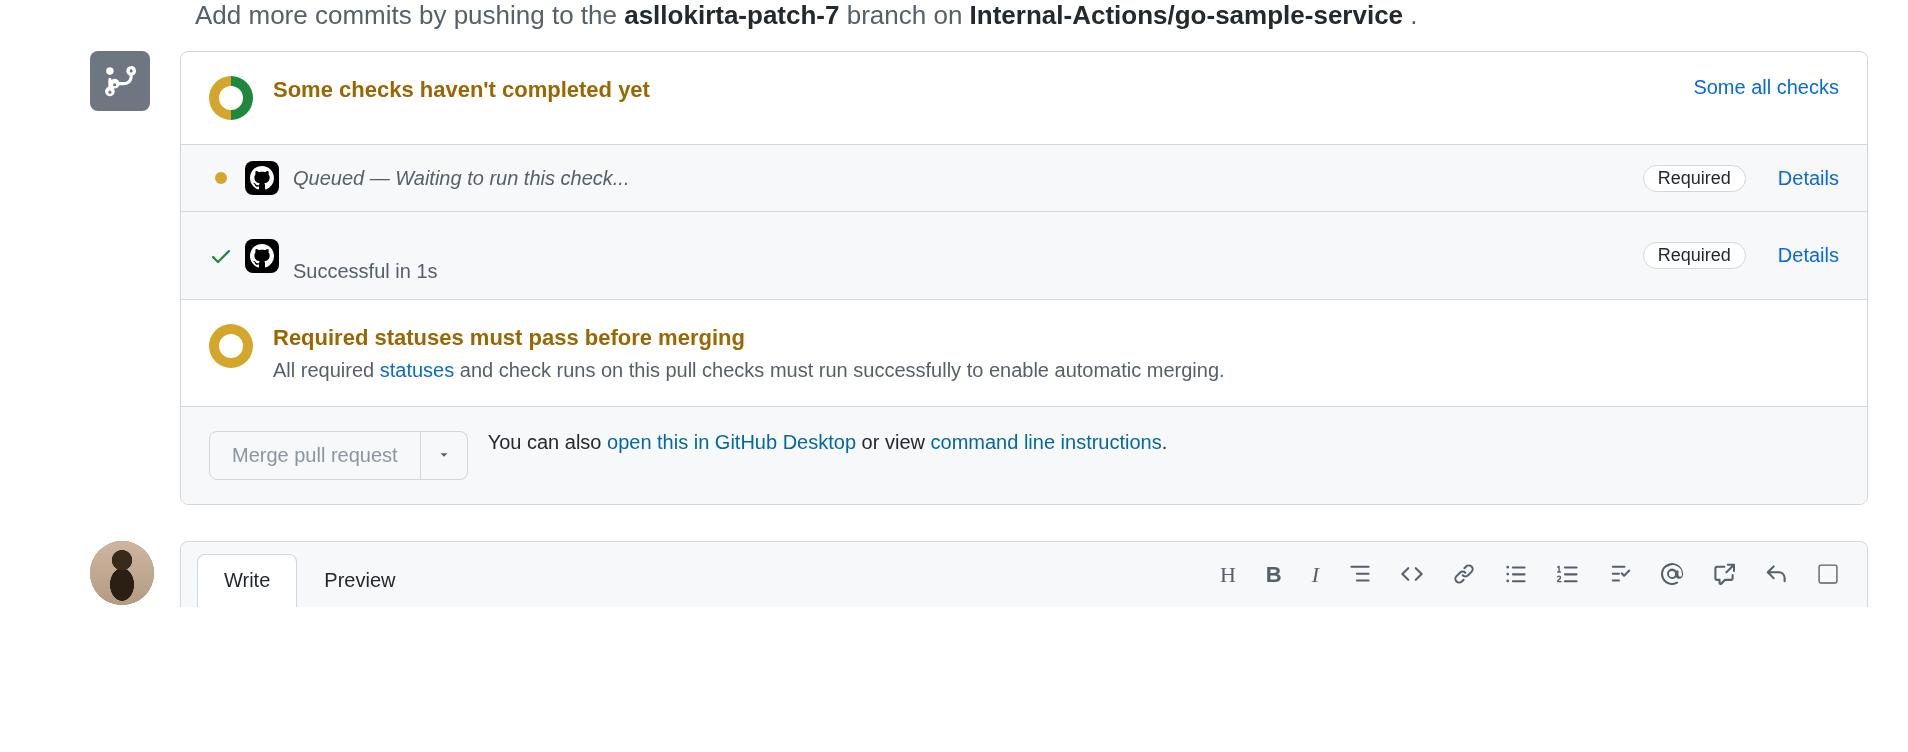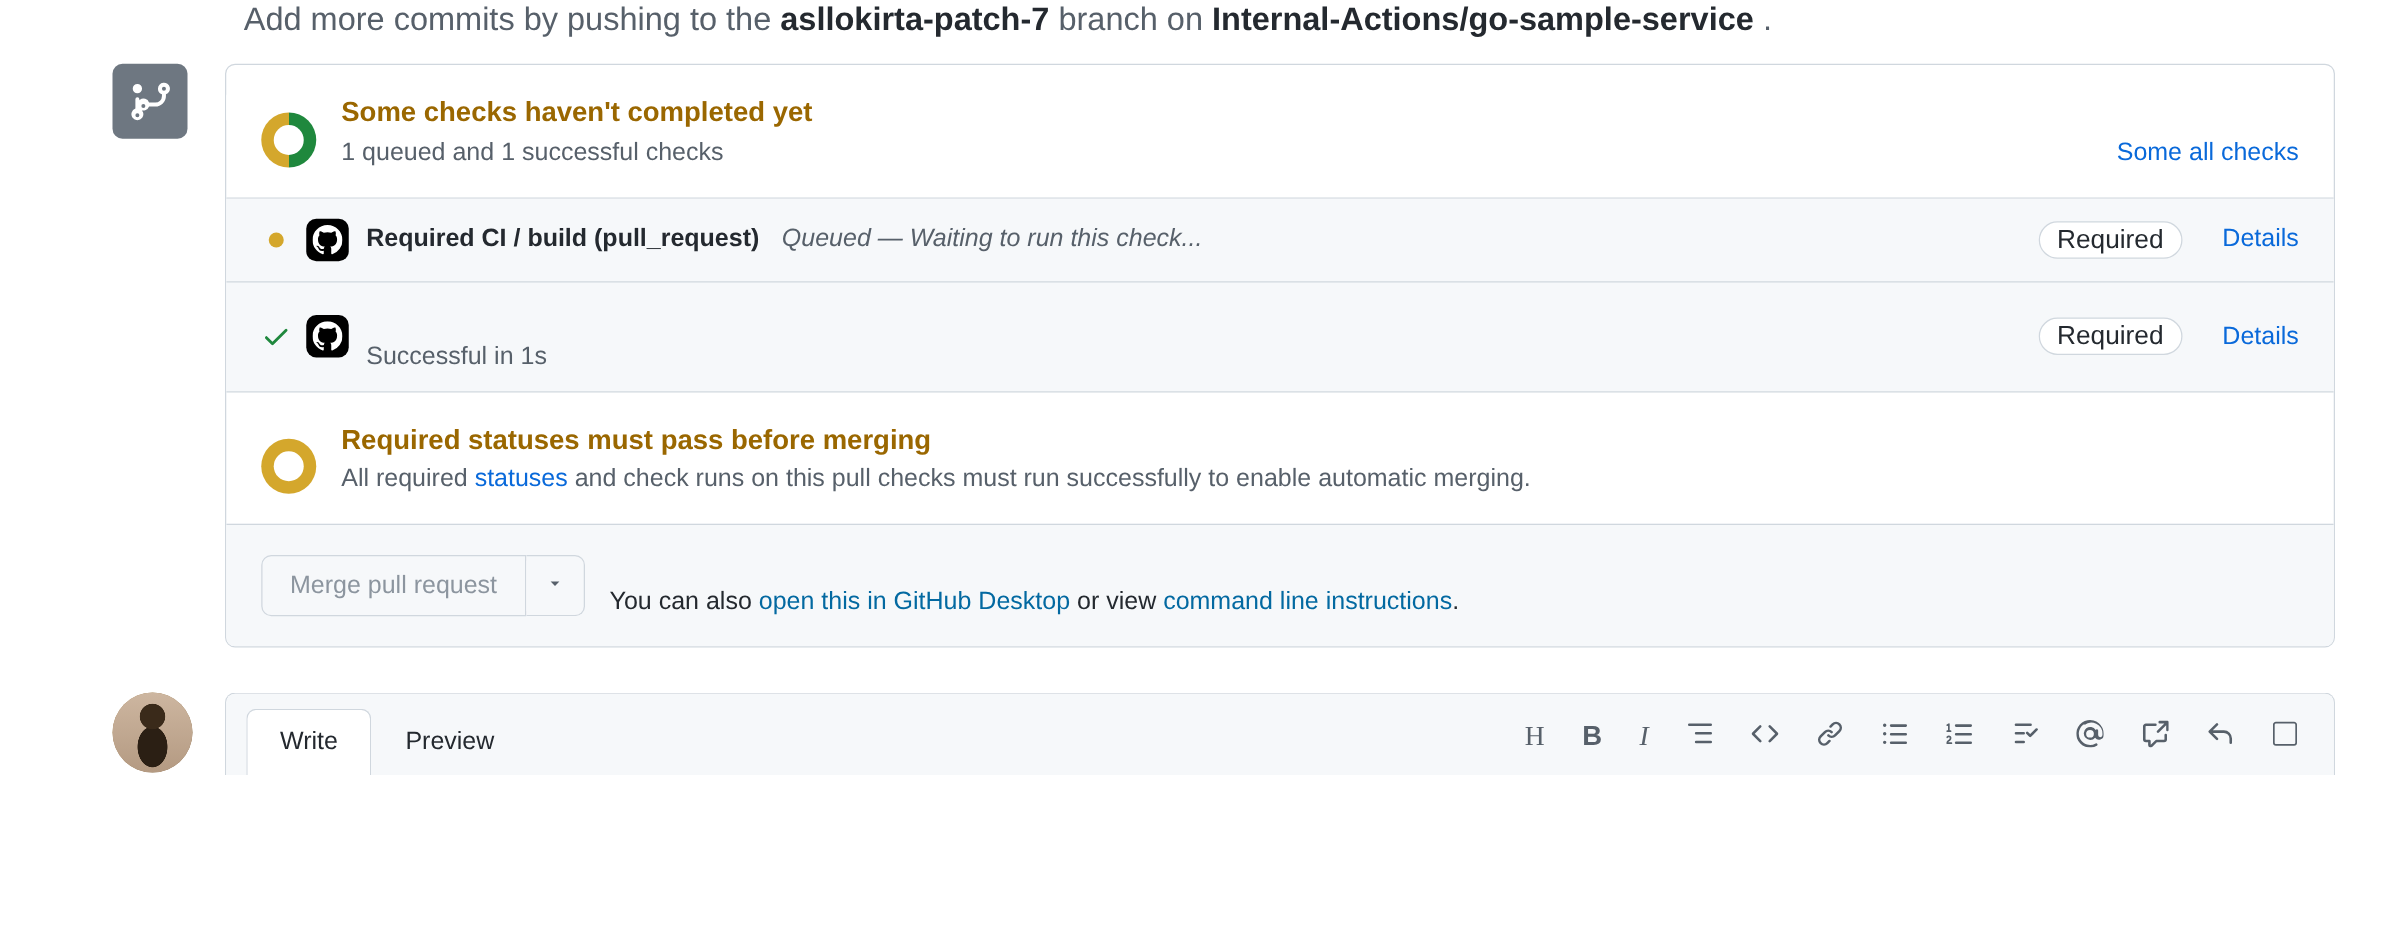--- a/index.html
+++ b/index.html
@@ -62,21 +62,21 @@
     left: -10px;
     top: 23px;
     width: 0; height: 0;
     border-top: 11px solid transparent;
     border-bottom: 11px solid transparent;
     border-right: 11px solid #fff;
   }
   .section {
     padding: 24px 28px;
     display: flex;
-    align-items: flex-end;
+    align-items: flex-start;
   }
   .section + .checks-list,
   .checks-list + .section,
   .section + .section { border-top: 1px solid #d0d7de; }
   .footer-section { background: #f6f8fa; border-top: 1px solid #d0d7de; }
   .donut {
     width: 44px; height: 44px;
     border-radius: 50%;
     flex: 0 0 44px;
     margin-right: 20px;
@@ -146,21 +146,21 @@
     flex: 0 0 34px;
   }
   .actor-avatar svg { fill: #fff; width: 24px; height: 24px; }
   .check-name { font-weight: 600; color: #24292f; margin-right: 18px; white-space: nowrap; }
   .check-status { color: #57606a; font-style: italic; flex: 1; white-space: nowrap; overflow: hidden; text-overflow: ellipsis; }
   .check-status.normal { font-style: normal; margin-top: 32px; }
   .req-label {
     border: 1px solid #d0d7de;
     border-radius: 999px;
     padding: 2px 14px;
-    font-size: 21px;
+    font-size: 18px;
     font-weight: 500;
     color: #24292f;
     background: #fff;
     margin-left: 16px;
     white-space: nowrap;
   }
   .details-link {
     color: #0969da;
     text-decoration: none;
     font-size: 20px;
@@ -298,35 +298,33 @@
           <path d="M5 3.25a1.75 1.75 0 1 1-3.5 0 1.75 1.75 0 0 1 3.5 0zM3.25 6.5A.75.75 0 0 1 4 7.25v3.5a2.25 2.25 0 1 1-1.5 0v-3.5a.75.75 0 0 1 .75-.75zm0 7.5a.75.75 0 1 0 0-1.5.75.75 0 0 0 0 1.5zM11 3.25a2.25 2.25 0 1 1 3 2.122V6A4 4 0 0 1 10 10H7.66a2.25 2.25 0 1 1 0-1.5H10A2.5 2.5 0 0 0 12.5 6v-.628A2.25 2.25 0 0 1 11 3.25zm2.25-.75a.75.75 0 1 0 0 1.5.75.75 0 0 0 0-1.5zM5.5 10.5a.75.75 0 1 0 0-1.5.75.75 0 0 0 0 1.5z"></path>
         </svg>
     </div>
 
     <div class="merge-box">
 
       <div class="section">
         <div class="donut partial"></div>
         <div class="flex-fill">
           <h3 class="section-title">Some checks haven't completed yet</h3>
-          <p class="section-sub">1 queued and 1 successful checks</p>
         </div>
         <a href="#" class="hide-link">Some all checks</a>
       </div>
 
       <div class="checks-list">
 
         <div class="check-row">
           <span class="status-dot"></span>
           <span class="actor-avatar">
             <svg viewBox="0 0 16 16">
                 <path d="M8 0C3.58 0 0 3.58 0 8c0 3.54 2.29 6.53 5.47 7.59.4.07.55-.17.55-.38 0-.19-.01-.82-.01-1.49-2.01.37-2.53-.49-2.69-.94-.09-.23-.48-.94-.82-1.13-.28-.15-.68-.52-.01-.53.63-.01 1.08.58 1.23.82.72 1.21 1.87.87 2.33.66.07-.52.28-.87.51-1.07-1.78-.2-3.64-.89-3.64-3.95 0-.87.31-1.59.82-2.15-.08-.2-.36-1.02.08-2.12 0 0 .67-.21 2.2.82.64-.18 1.32-.27 2-.27.68 0 1.36.09 2 .27 1.53-1.04 2.2-.82 2.2-.82.44 1.1.16 1.92.08 2.12.51.56.82 1.27.82 2.15 0 3.07-1.87 3.75-3.65 3.95.29.25.54.73.54 1.48 0 1.07-.01 1.93-.01 2.2 0 .21.15.46.55.38A8.013 8.013 0 0 0 16 8c0-4.42-3.58-8-8-8z"></path>
               </svg>
           </span>
-          <span class="check-name">Required CI / build (pull_request)</span>
           <span class="check-status">Queued — Waiting to run this check...</span>
           <span class="req-label">Required</span>
           <a href="#" class="details-link">Details</a>
         </div>
 
         <div class="check-row">
           <span class="status-check">
             <svg viewBox="0 0 16 16">
                 <path d="M13.78 4.22a.75.75 0 0 1 0 1.06l-7.25 7.25a.75.75 0 0 1-1.06 0L2.22 9.28a.75.75 0 1 1 1.06-1.06l2.72 2.72 6.72-6.72a.75.75 0 0 1 1.06 0z"></path>
               </svg>

